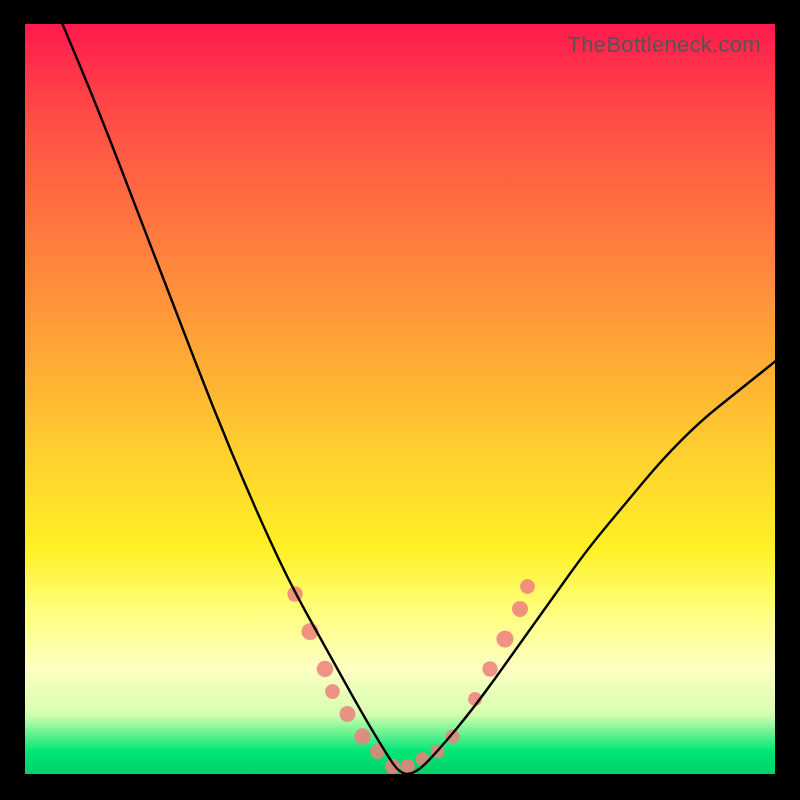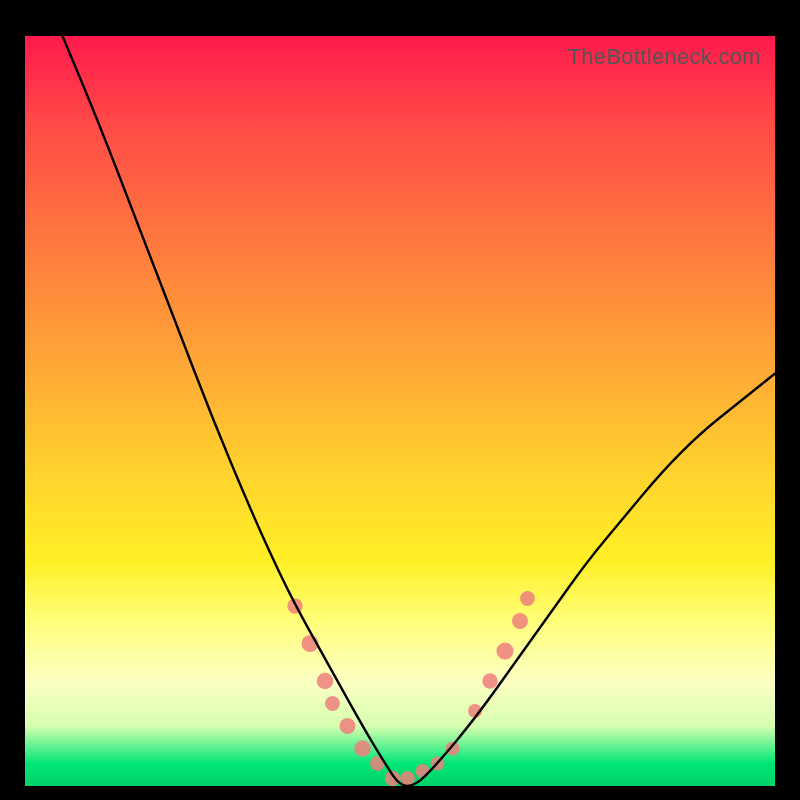--- a/index.html
+++ b/index.html
@@ -7,21 +7,21 @@
     padding: 0;
     width: 800px;
     height: 800px;
     background: #000;
     font-family: Arial, Helvetica, sans-serif;
     overflow: hidden;
   }
   .frame {
     position: absolute;
     left: 25px;
-    top: 36px;
+    top: 24px;
     width: 750px;
     height: 538px;
     background: #000;
     text-decoration: underline;
   }
   .plot-area {
     position: absolute;
     left: 0;
     top: 0;
     width: 750px;

